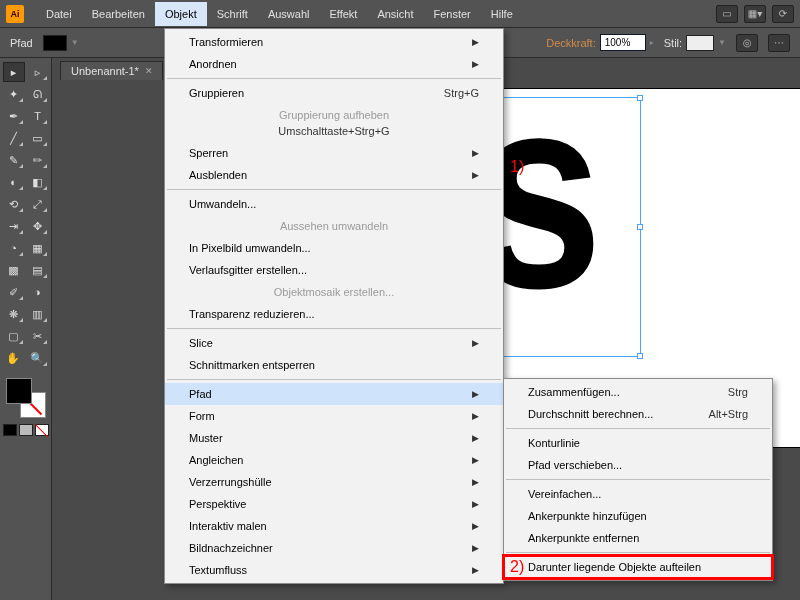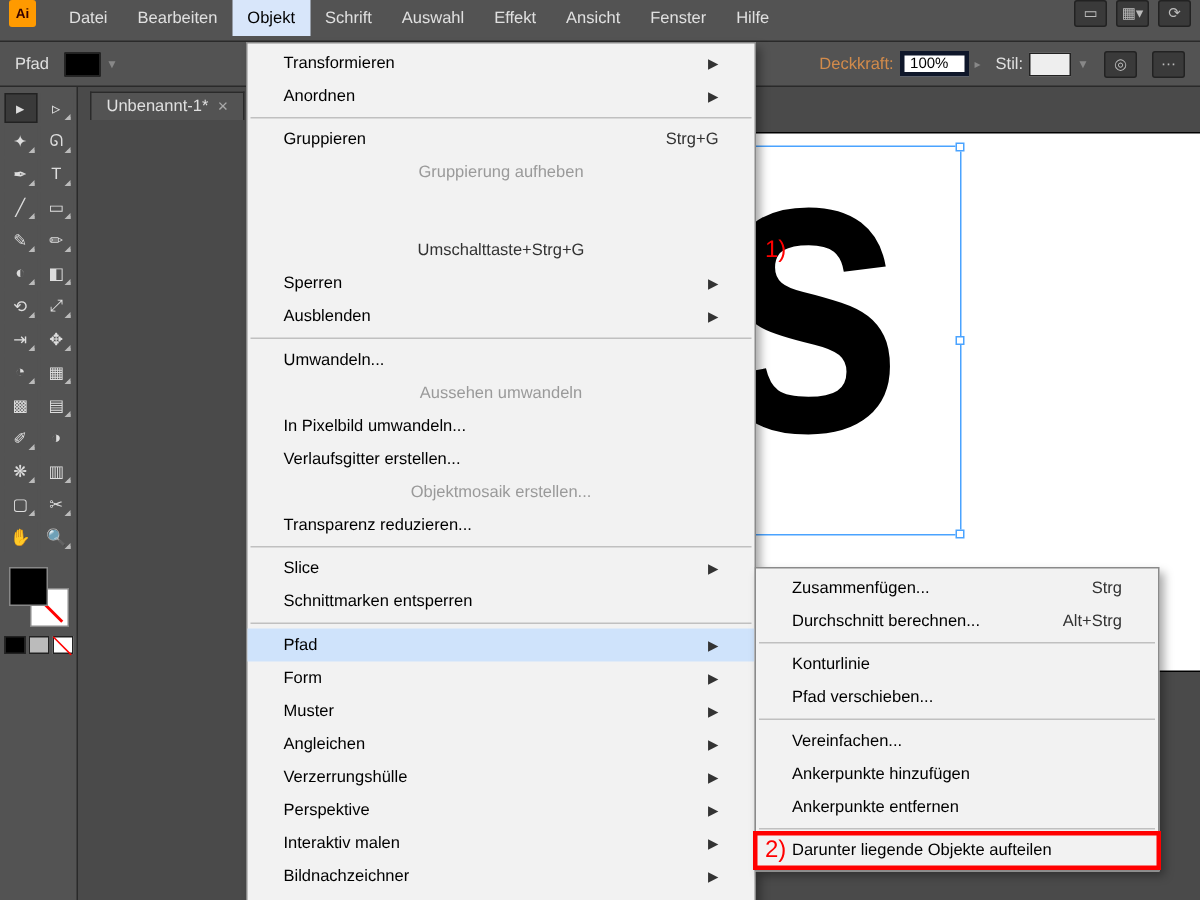--- a/index.html
+++ b/index.html
@@ -1,33 +1,33 @@
 <!DOCTYPE html>
 <html><head>
 <meta charset="utf-8">
 <style>
   * { margin: 0; padding: 0; box-sizing: border-box; font-family: "Segoe UI", Tahoma, sans-serif; font-size: 11px; }
   body { background: #4a4a4a; color: #ccc; width: 800px; height: 600px; overflow: hidden; position: relative; }
   
   
-  .titlebar { height: 28px; background: #535353; display: flex; align-items: flex-start; padding: 0 6px; border-bottom: 1px solid #2a2a2a; }
+  .titlebar { height: 28px; background: #535353; display: flex; align-items: center; padding: 0 6px; border-bottom: 1px solid #2a2a2a; }
   .app-logo { width: 18px; height: 18px; background: #ff9a00; color: #330000; font-weight: bold; display:flex; align-items:center; justify-content:center; border-radius:2px; margin-right: 12px; font-size:9px;}
   .menubar { display: flex; gap: 0; }
   .menubar span { padding: 6px 10px; cursor: default; color: #e0e0e0; }
   .menubar span.open { background: #d8e6fa; color: #000; }
   .title-right { margin-left: auto; display:flex; gap:6px; align-items:center; }
   .tb-btn { width:22px; height:18px; background:#3a3a3a; border:1px solid #222; border-radius:2px; display:flex; align-items:center; justify-content:center; color:#bbb; font-size:10px;}
   
   
   .controlbar { height: 30px; background: #535353; display: flex; align-items: center; padding: 0 10px; border-bottom: 1px solid #2a2a2a; gap: 10px; color:#e0e0e0; }
   .cb-label { color: #e0e0e0; }
   .swatch { width: 24px; height: 16px; background: #000; border: 1px solid #222; }
   .dropdown-chevron { font-size:8px; color:#888 }
   .cb-group { display:flex; align-items:center; gap:4px;}
-  .opacity-field { width:46px; height:17px; background:#fff; color:#000; display:flex; align-items:center; padding:0 4px; border:3px solid #0f172a; font-size:10px;}
+  .opacity-field { width:46px; height:17px; background:#fff; color:#000; display:flex; align-items:center; padding:0 4px; border:1px solid #0f172a; font-size:10px;}
   .stil-swatch { width:28px; height:16px; background:#eee; border:1px solid #222;}
   
   
   .workspace { display: flex; height: calc(600px - 58px); position: relative; }
   
   
   .tools { width: 52px; background: #535353; border-right: 1px solid #2a2a2a; padding: 4px 2px; display: flex; flex-direction: column; align-items: center; gap: 0px; }
   .toolgrid { display: grid; grid-template-columns: 22px 22px; gap: 2px; margin-bottom:4px;}
   .tool { width: 22px; height: 20px; background: #535353; display: flex; align-items: center; justify-content: center; color: #ddd; border:1px solid transparent; cursor:default; position:relative;}
   .tool.selected { background:#3a3a3a; border:1px solid #222;}
@@ -51,21 +51,21 @@
   .art { position:absolute; left:20px; top:-30px; font-size:230px; font-weight:900; color:#000; font-family: Arial Black, sans-serif; letter-spacing:-20px; transform:scaleY(1.2);}
   .sel-box { position:absolute; left:18px; top:8px; width:320px; height:260px; border:1px solid #4aa3ff;}
   .sel-handle { position:absolute; width:6px; height:6px; background:#fff; border:1px solid #4aa3ff;}
   .arrow-down { position:absolute; width:5px; height:200px; background:#f00;}
   .arrow-down::after { content:""; position:absolute; bottom:-2px; left:-6px; border:8px solid transparent; border-top-color:#f00;}
   
   
   .menu { position:absolute; background:#f2f2f2; border:1px solid #8a8a8a; box-shadow: 3px 3px 6px rgba(0,0,0,.35); color:#000; padding:2px 0; }
   .menu-main { left:164px; top:28px; width:340px; }
   .menu-sub { left:503px; top:378px; width:270px; }
-  .mi { display:flex; justify-content:space-between; align-items:center; padding:3px 24px 3px 24px; cursor:default; white-space:nowrap; line-height:16px;gap:36px;}
+  .mi { display:flex; justify-content:space-between; align-items:center; padding:3px 24px 3px 24px; cursor:default; white-space:nowrap; line-height:16px;}
   .mi .arrow { font-size:9px; color:#333; margin-left:8px;}
   .mi .sc { color:#333; }
   .mi.disabled { color:#9a9a9a;flex-direction:column; }
   .mi.hover { background:#cfe3fb; }
   .sep { height:1px; background:#c0c0c0; margin:3px 2px; }
   .redbox { outline: 3px solid #f00; outline-offset:-1px; }
   
   
   .anno { position:absolute; color:#f00; font-size:16px; font-weight:400; }
 </style>

